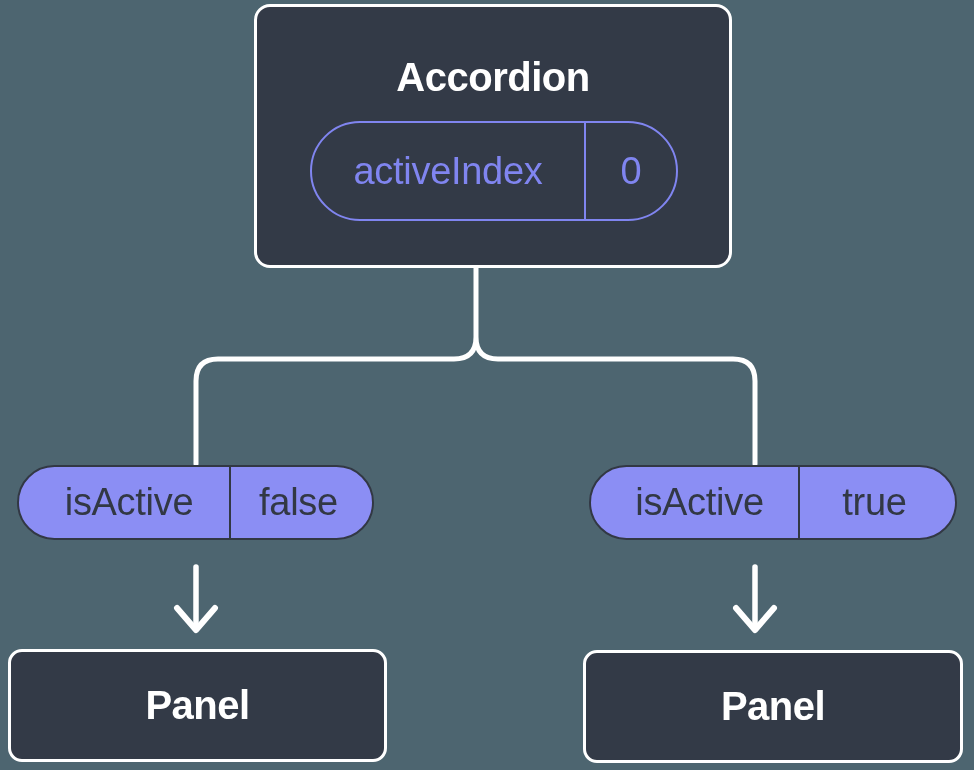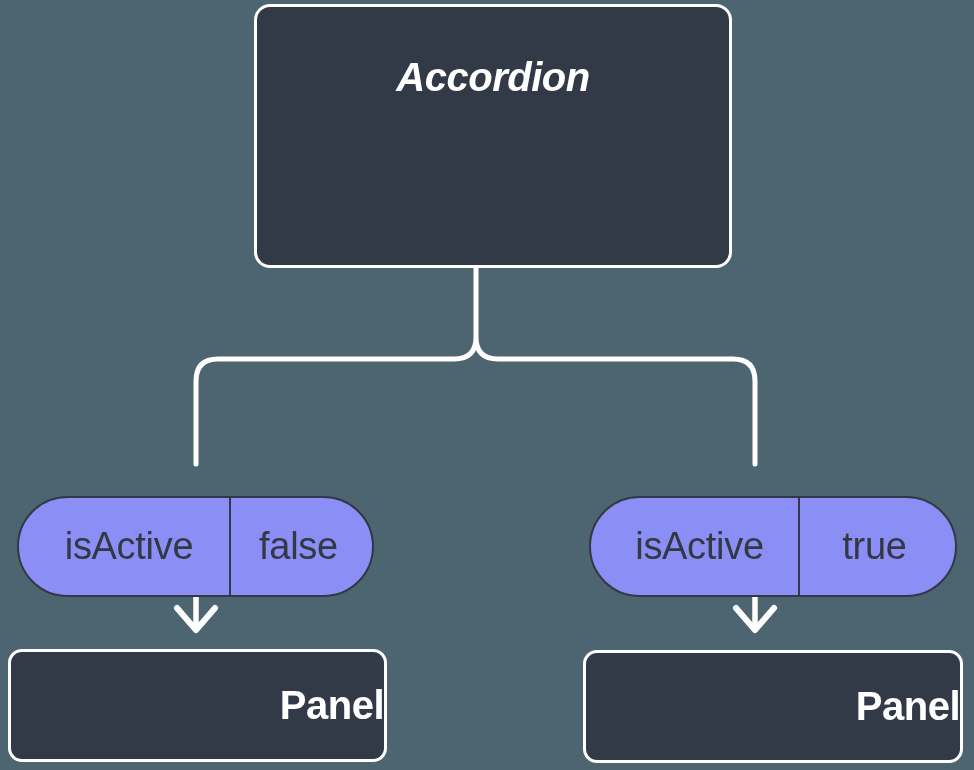--- a/index.html
+++ b/index.html
@@ -30,21 +30,20 @@
   }
   .node {
     position: absolute;
     background: var(--node_bg);
     border: 3.5px solid var(--node_border);
   }
   .root-node {
     left: 254px; top: 4px;
     width: 478px; height: 264px;
     border-radius: 16px;
-    font-style: italic;
   }
   .root-title {
     position: absolute;
     left: 0; right: 0;
     top: 48px;
     text-align: center;
     color: #ffffff;
     font-size: 40px;
     font-weight: 600;
     letter-spacing: -0.5px;
@@ -65,42 +64,41 @@
   .state-pill {
     left: 53px; top: 114px;
     width: 368px; height: 100px;
     grid-template-columns: 274px 1fr;
     border: 2.5px solid var(--accent_purple);
     background: transparent;
     color: var(--accent_purple);
   }
   .state-pill .pill-key { border-right: 2.5px solid var(--accent_purple); }
   .prop-pill {
-    height: 101px;
+    height: 75px;
     background: var(--pill_fill);
     border: 2.5px solid var(--pill_dark);
     color: var(--pill_dark);
-    margin-top: 31px;
   }
   .prop-pill .pill-key { border-right: 2.5px solid var(--pill_dark); padding-left: 10px; }
   .prop-pill .pill-value { padding-right: 6px; }
   .prop-pill-left {
     left: 17px; top: 465px;
     width: 357px;
     grid-template-columns: 212px 1fr;
   }
   .prop-pill-right {
     left: 589px; top: 465px;
     width: 368px;
     grid-template-columns: 209px 1fr;
   }
   .panel-node {
     display: flex;
     align-items: center;
-    justify-content: flex-end;
+    justify-content: center;
     border-radius: 14px;
     color: #ffffff;
     font-size: 40px;
     font-weight: 600;
     letter-spacing: -0.5px;
   }
   .panel-left  { left: 8px;   top: 649px; width: 379px; height: 113px; }
   .panel-right { left: 583px; top: 650px; width: 380px; height: 113px; }
 </style>
 </head>
@@ -113,20 +111,24 @@
              M476 337 Q476 359 454 359 L218 359 Q196 359 196 381 L196 464
              M476 337 Q476 359 498 359 L733 359 Q755 359 755 381 L755 464" stroke="#ffffff" stroke-width="5" stroke-linecap="round" stroke-linejoin="round"></path>
     <path d="M196 567 L196 626" stroke="#ffffff" stroke-width="5.5" stroke-linecap="round"></path>
     <path d="M177 608 L196 630 L215 608" stroke="#ffffff" stroke-width="6" stroke-linecap="round" stroke-linejoin="round"></path>
     <path d="M755 567 L755 626" stroke="#ffffff" stroke-width="5.5" stroke-linecap="round"></path>
     <path d="M736 608 L755 630 L774 608" stroke="#ffffff" stroke-width="6" stroke-linecap="round" stroke-linejoin="round"></path>
   </svg>
 
   <div class="node root-node">
     <div class="root-title">Accordion</div>
+    <div class="pill state-pill">
+      <span class="pill-cell pill-key">activeIndex</span>
+      <span class="pill-cell pill-value">0</span>
+    </div>
   </div>
 
   <div class="pill prop-pill prop-pill-left">
     <span class="pill-cell pill-key">isActive</span>
     <span class="pill-cell pill-value">false</span>
   </div>
 
   <div class="pill prop-pill prop-pill-right">
     <span class="pill-cell pill-key">isActive</span>
     <span class="pill-cell pill-value">true</span>

